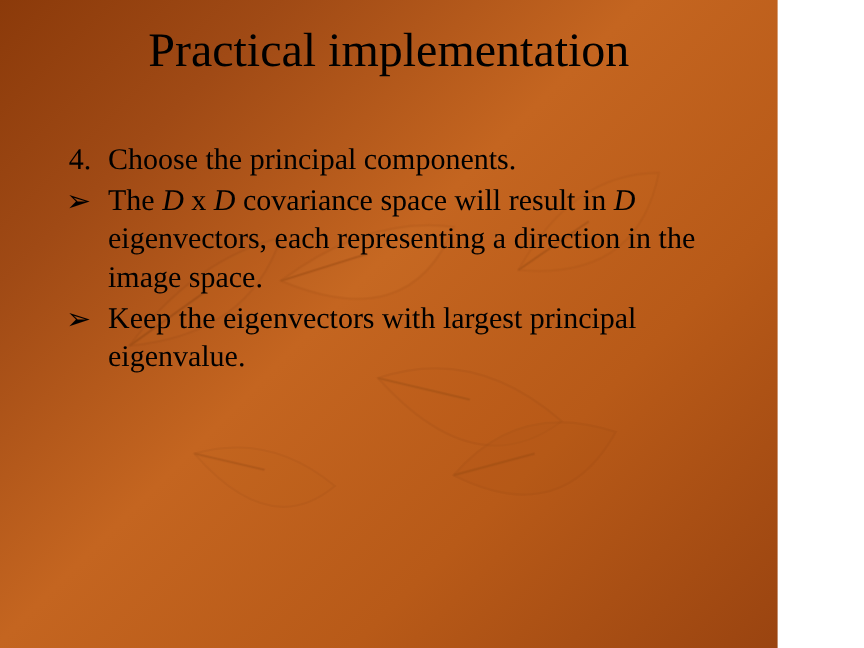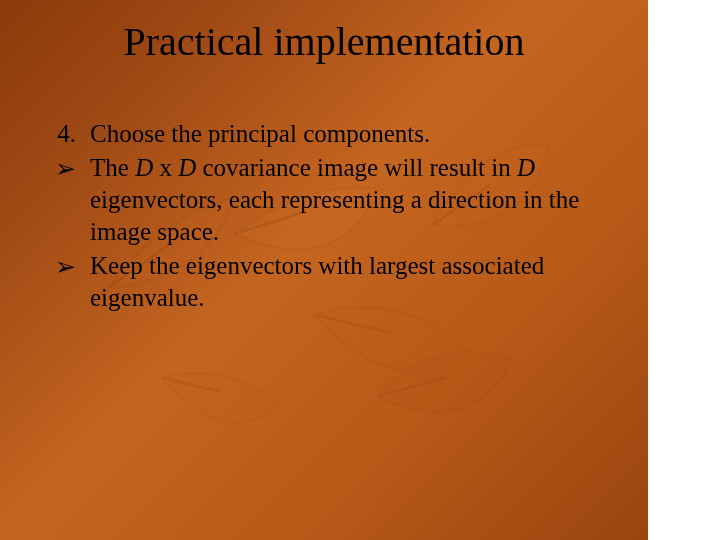--- a/index.html
+++ b/index.html
@@ -75,20 +75,20 @@
 
   <h1 class="title">Practical implementation</h1>
 
   <div class="content" id="content-root">
       <div class="row">
         <div class="marker">4.</div>
         <div class="text"><span>Choose the </span><span class="underline">principal components</span><span>.</span></div>
       </div>
       <div class="row">
         <div class="marker arrow-marker">➢</div>
-        <div class="text"><span>The </span><span class="italic">D</span><span> x </span><span class="italic">D</span><span> covariance image will result in </span><span class="italic">D</span><span> eigenvectors, each representing a direction in the image space.</span></div>
+        <div class="text"><span>The </span><span class="italic">D</span><span> x </span><span class="italic">D</span><span> covariance space will result in </span><span class="italic">D</span><span> eigenvectors, each representing a direction in the image space.</span></div>
       </div>
       <div class="row">
         <div class="marker arrow-marker">➢</div>
-        <div class="text"><span>Keep the eigenvectors with largest associated eigenvalue.</span></div>
+        <div class="text"><span>Keep the eigenvectors with largest principal eigenvalue.</span></div>
       </div>
     </div>
 </div>
 
 </body></html>

